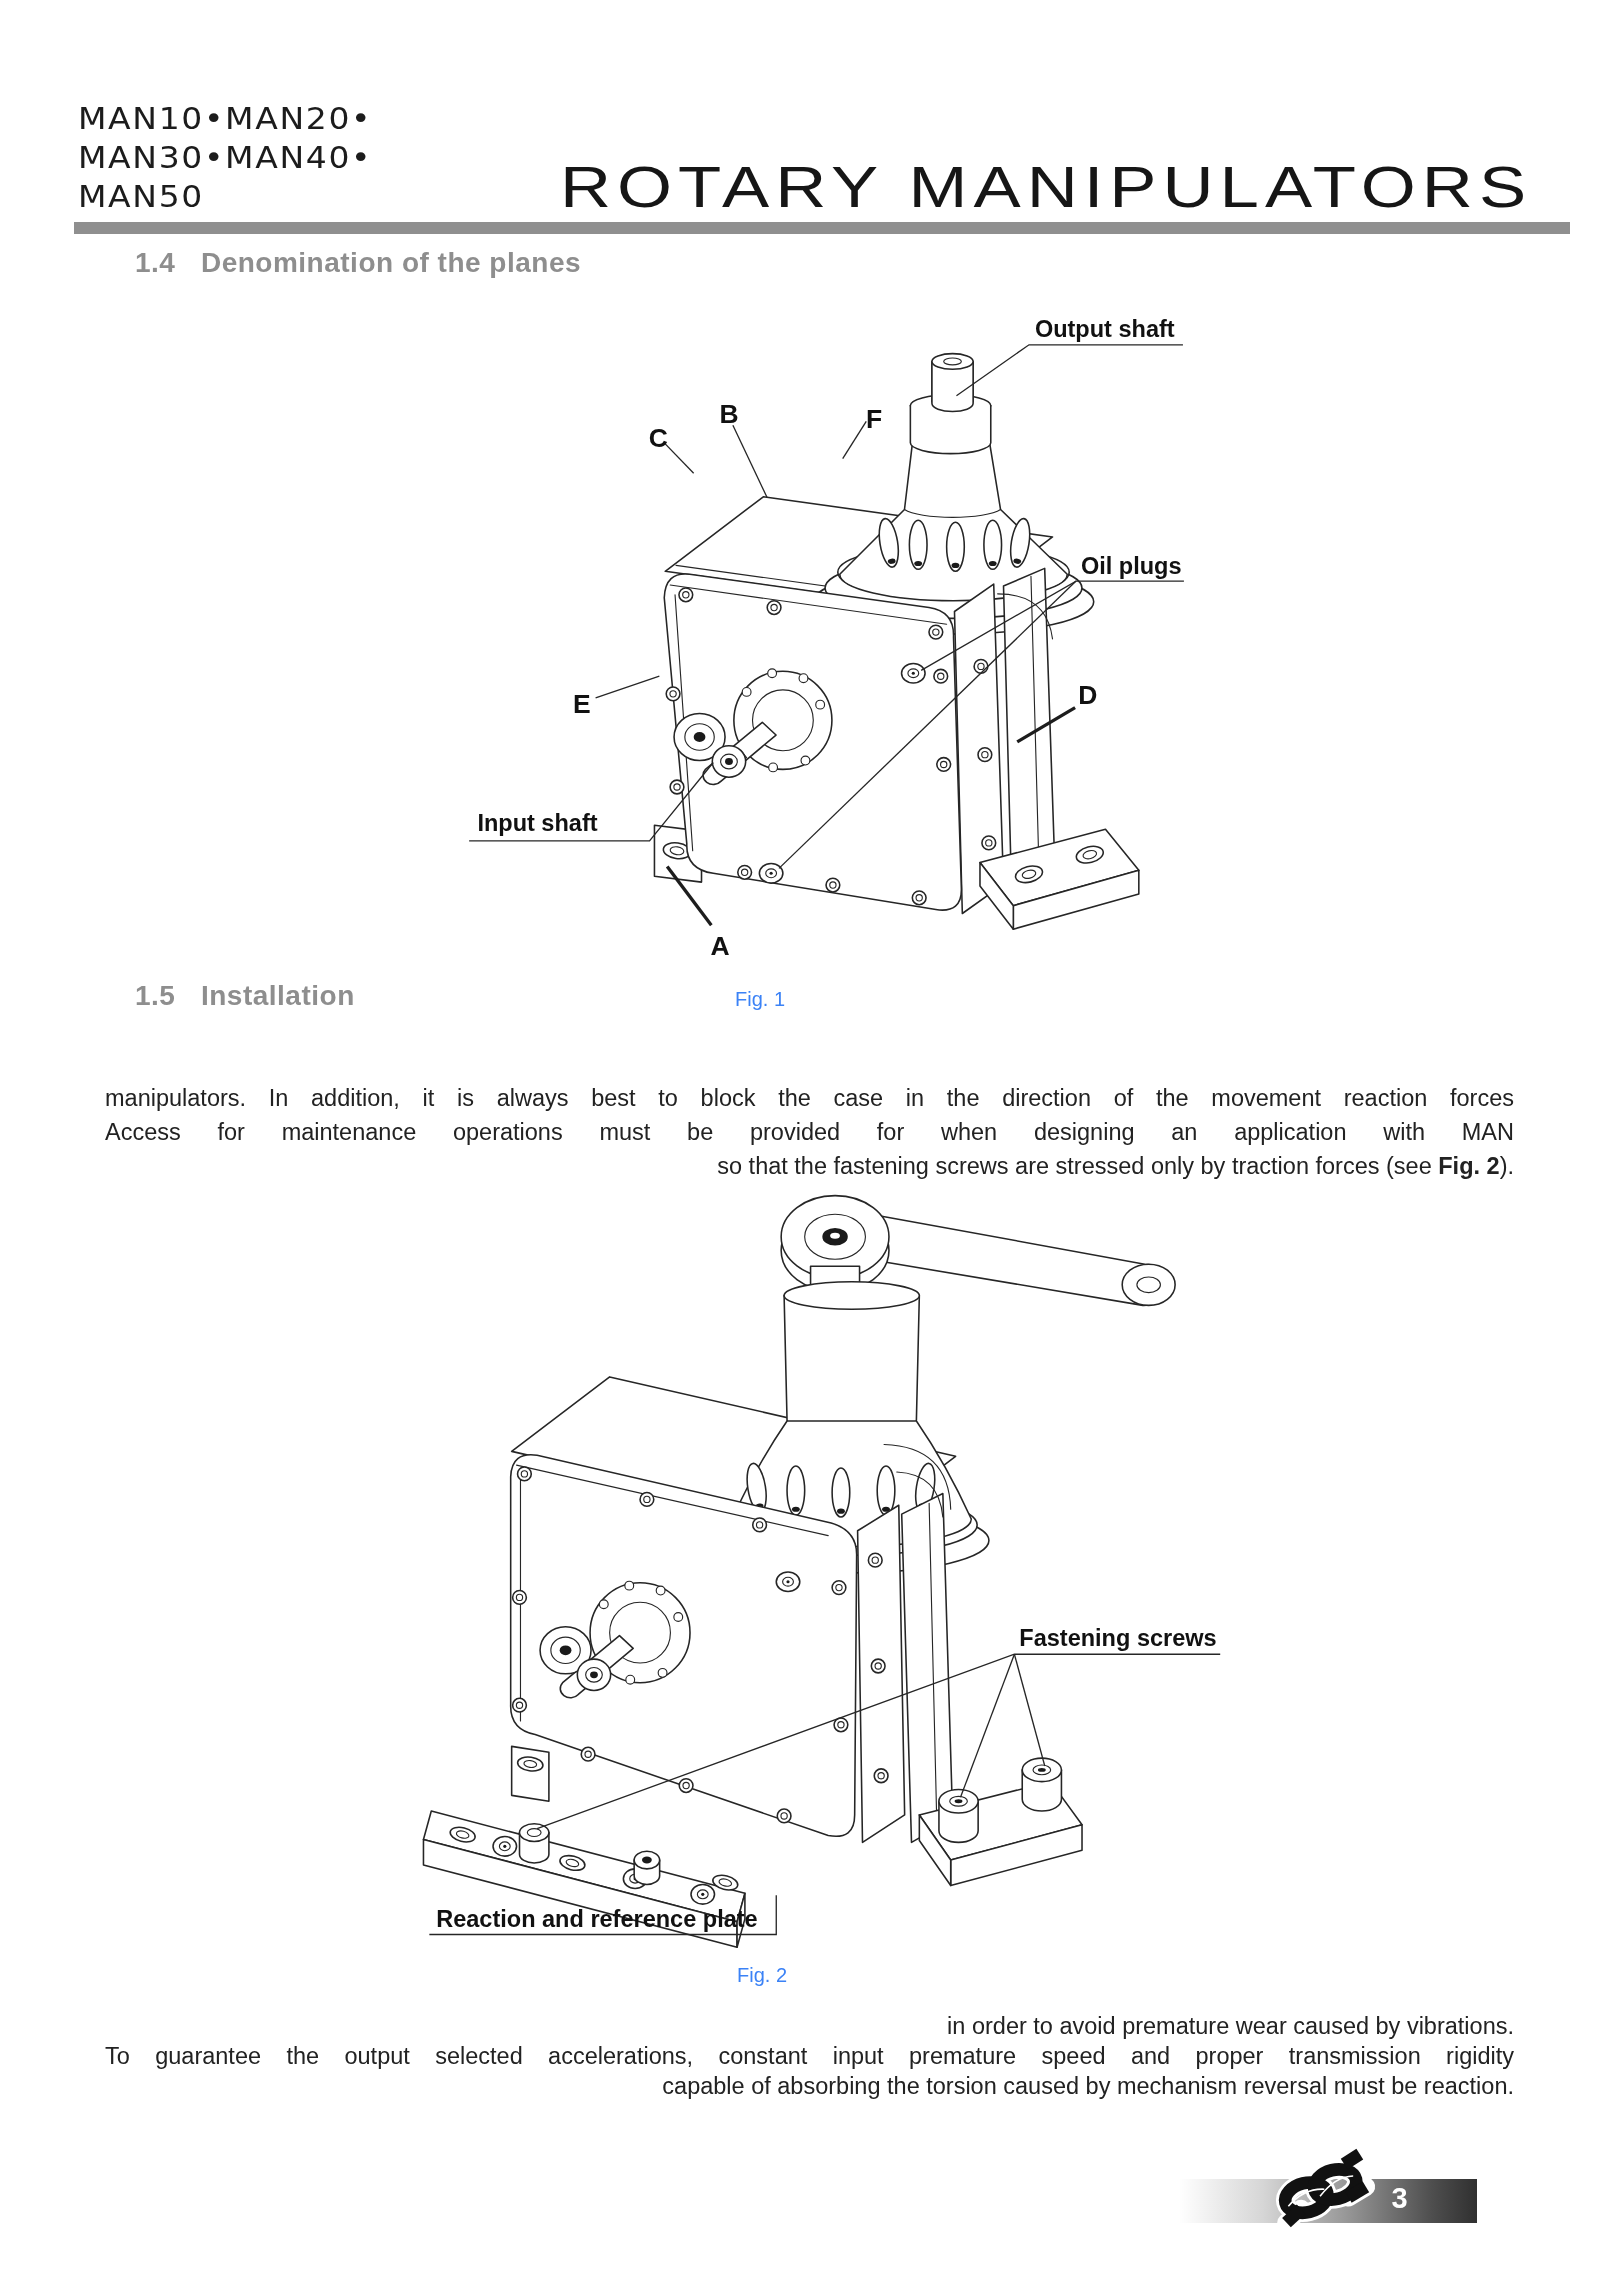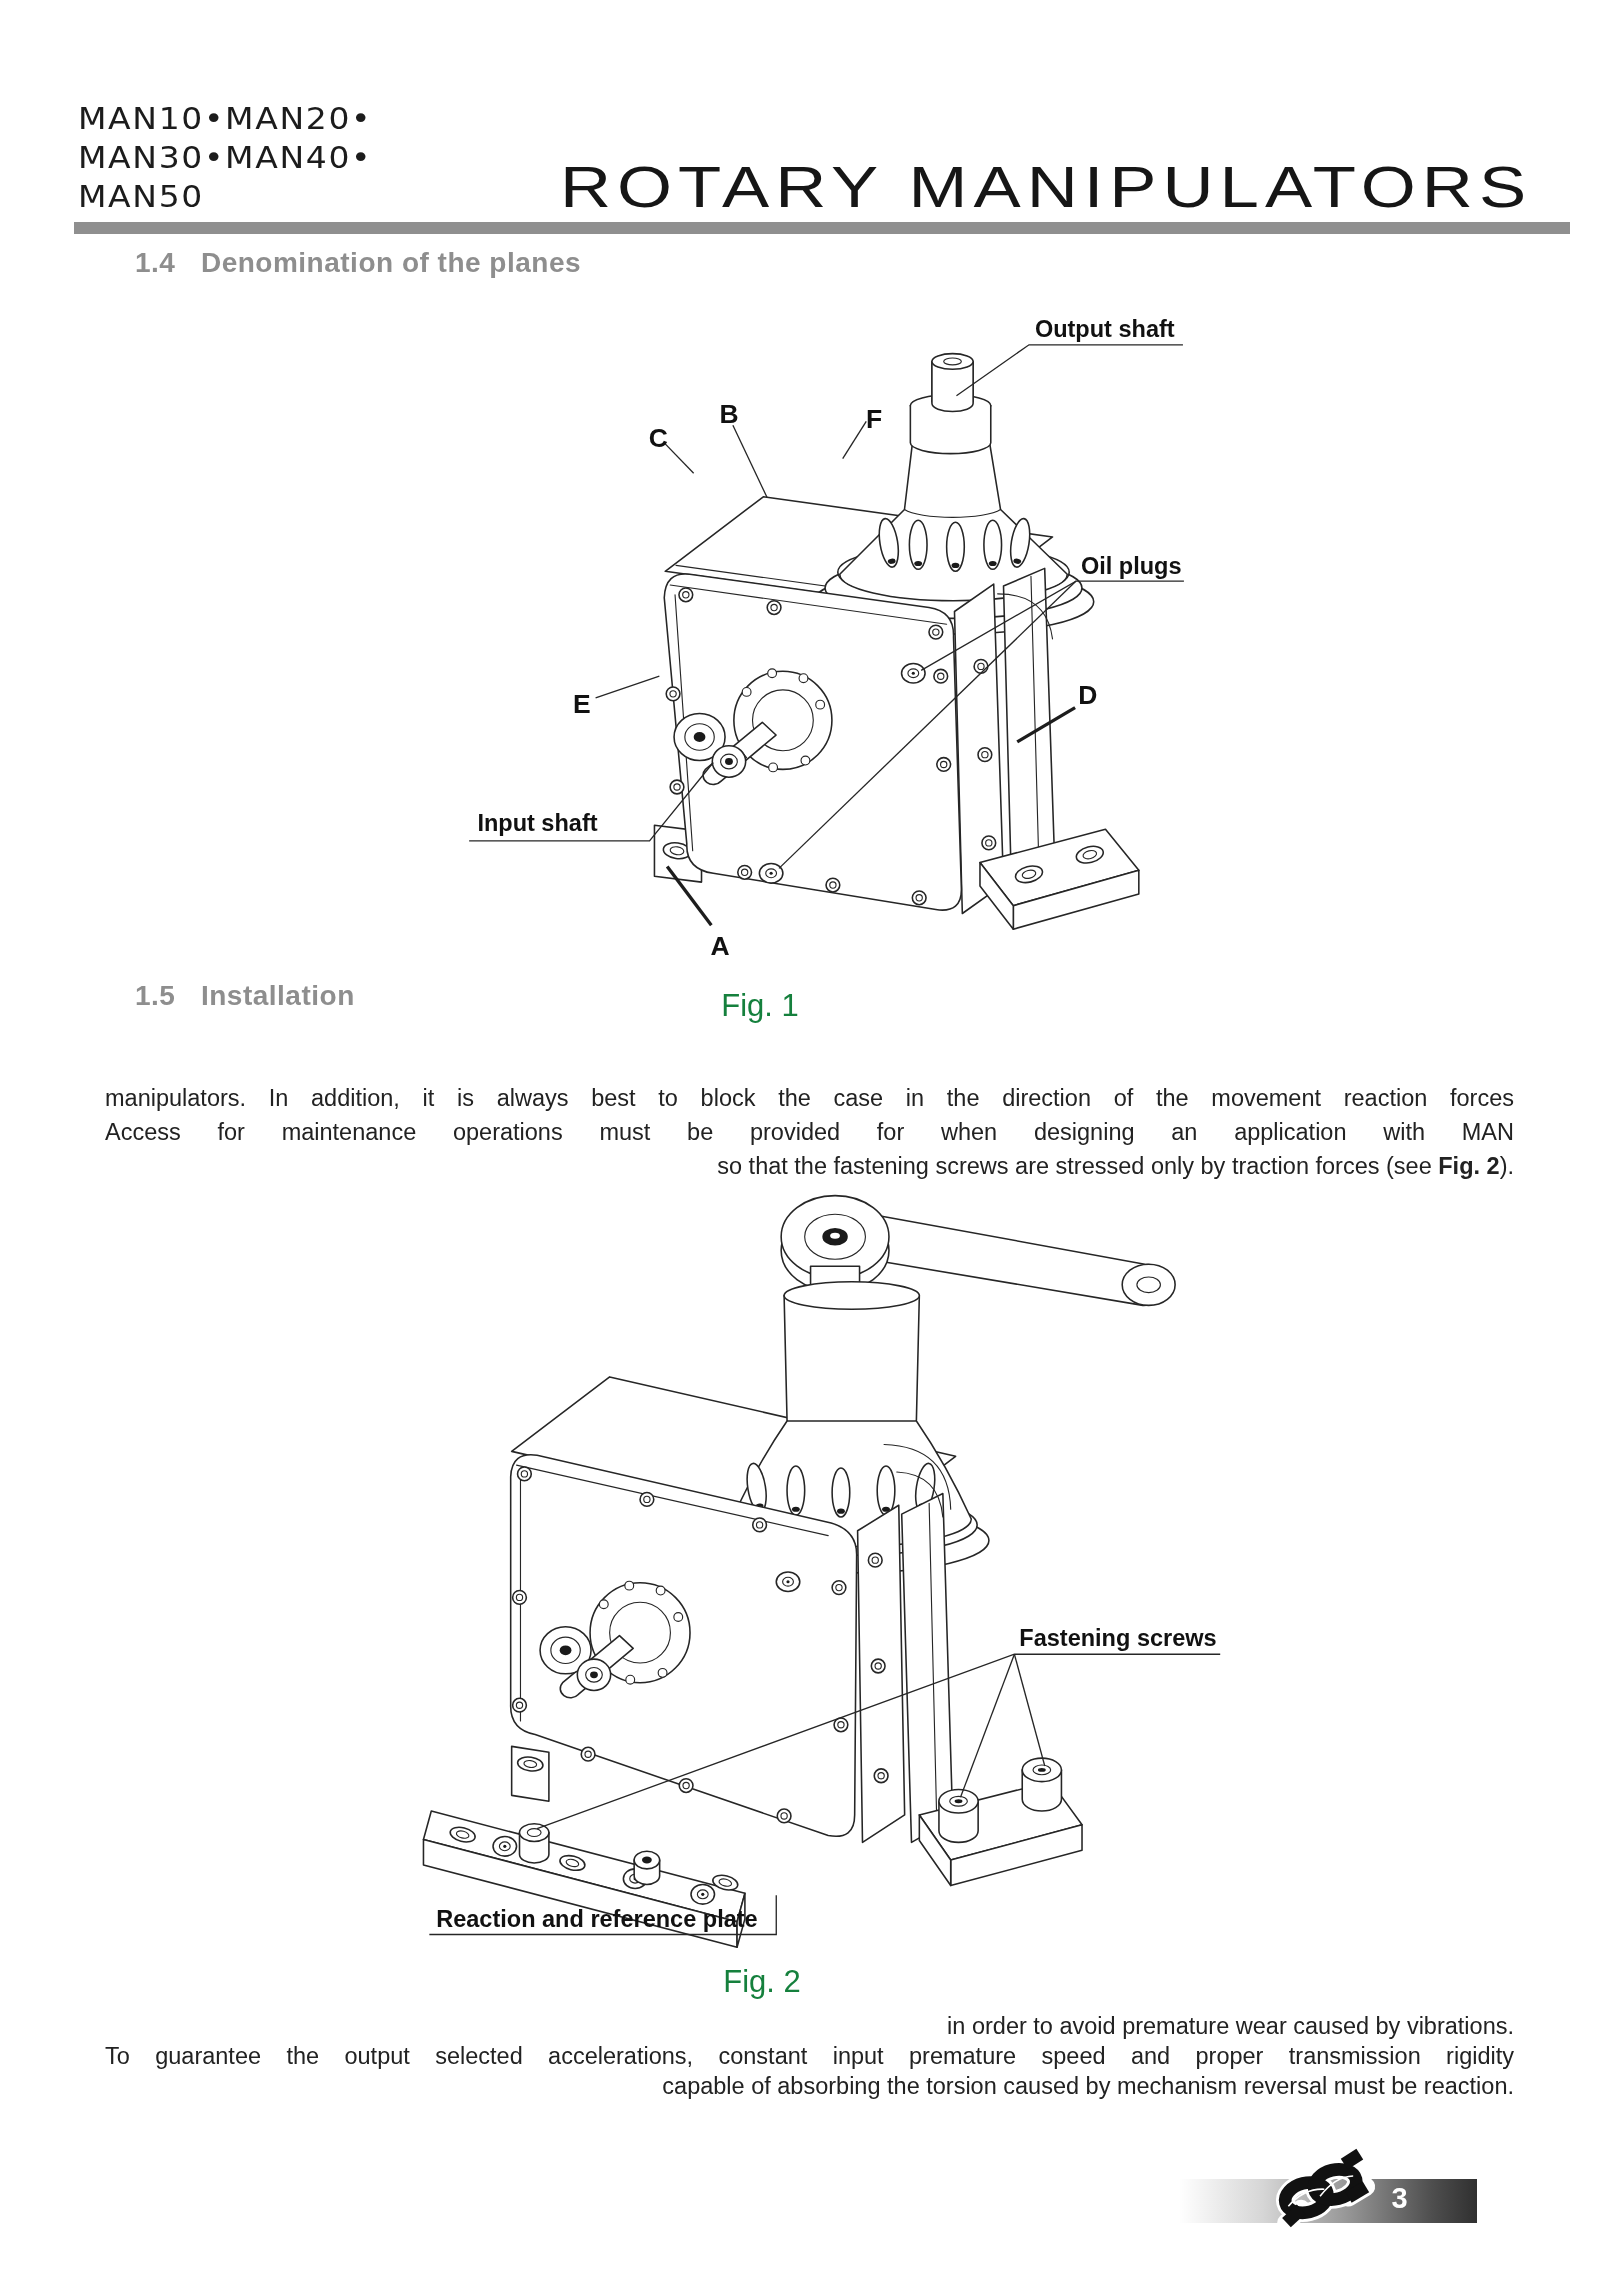--- a/index.html
+++ b/index.html
@@ -27,21 +27,21 @@
   .sec14{top:247px;} .sec15{top:980px;}
   
   .body-par{position:absolute; left:105px; width:1409px; font-size:23.5px; color:#222;}
   .p-install{top:1081px; line-height:34px;}
   .p-bottom{top:2011px; line-height:30px;}
   .jline{text-align:justify; text-align-last:justify;}
   .lline{text-align:right;}
   .b{font-weight:bold;}
   
   svg{position:absolute; overflow:visible;}
-  .fig-caption{position:absolute; font-size:31px; color:#15803d; width:216px; text-align:center;}
+  .fig-caption{position:absolute; font-size:20px; color:#3b82f6; width:216px; text-align:center;}
   .cap1{left:652px; top:988px;} .cap2{left:654px; top:1964px;}
   .ln{stroke:#262626; stroke-width:1.6; fill:none; stroke-linejoin:round; stroke-linecap:round;}
   .w{fill:#ffffff;}
   .thin{stroke-width:1.15;}
   .leader{stroke:#262626; stroke-width:1.35; fill:none;}
   .leader-thick{stroke:#1d1d1d; stroke-width:3.4; fill:none;}
   .dk{fill:#1a1a1a; stroke:none;}
   text{font-family:"Liberation Sans", sans-serif; fill:#111;}
   .lbl{font-size:24px; font-weight:bold;}
   .letter{font-size:27px; font-weight:bold;}

